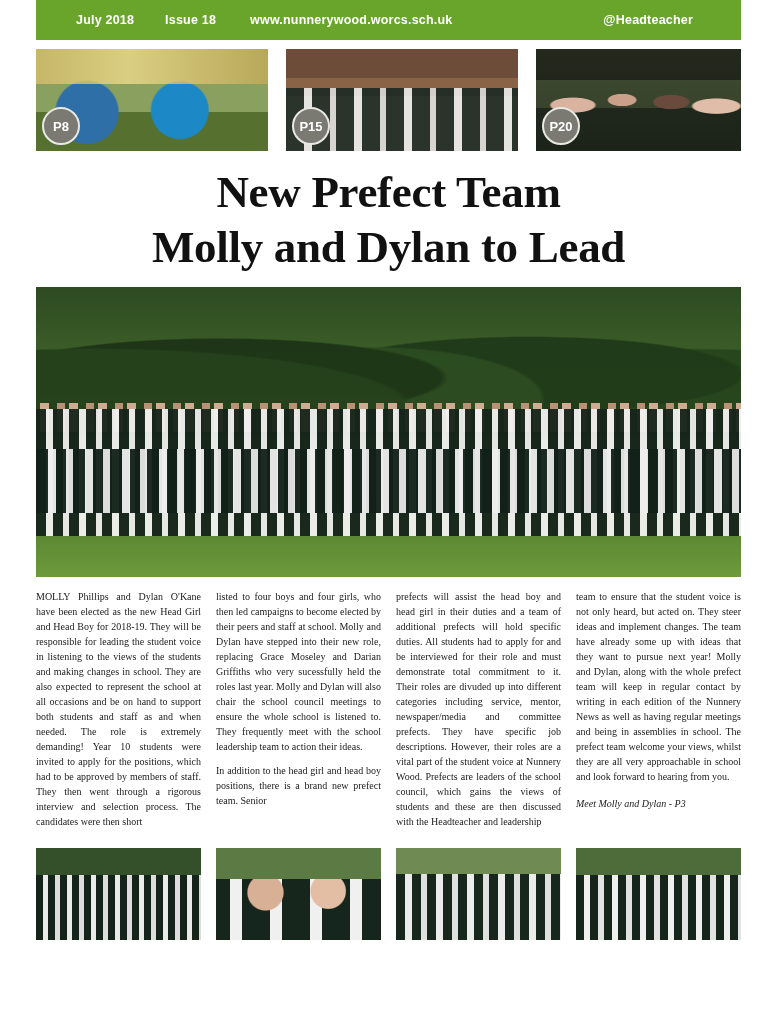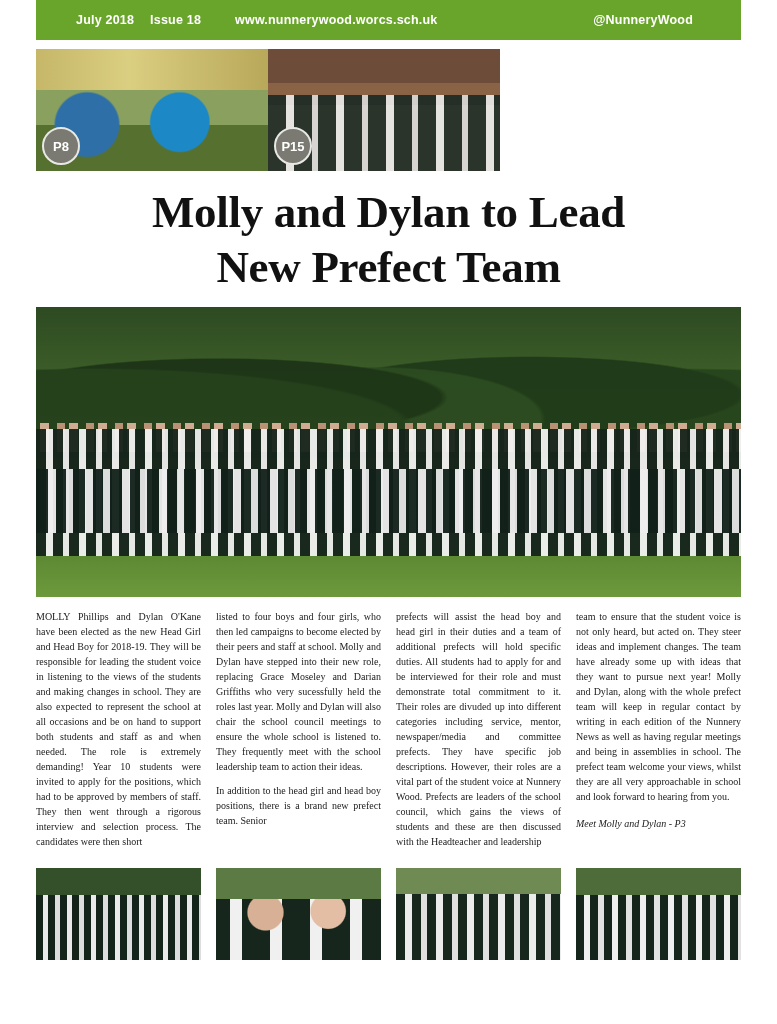--- a/index.html
+++ b/index.html
@@ -63,30 +63,30 @@
     color: #ffffff;
     height: 40px;
     display: flex;
     align-items: center;
     font-size: 12.5px;
     font-weight: bold;
     letter-spacing: 0.2px;
   }
   .infobar .cell { white-space: nowrap; }
   .ib-date   { margin-left: 40px; }
-  .ib-issue  { margin-left: 16px; }
+  .ib-issue  { margin-left: 31px; }
   .ib-web    { margin-left: 34px; }
   .ib-social { margin-left: auto; margin-right: 48px; }
 
   
   .photostrip {
     margin: 9px 36px 0 36px;
-    height: 122px;
-    display: flex;
-    gap: 0;
+    height: 102px;
+    display: flex;
+    gap: 18px;
     position: relative;
     border-radius: 10px;
   }
   .strip-cell {
     position: relative;
     overflow: hidden;
   }
   .strip-cell.c1 { flex: 0 0 232px; }
   .strip-cell.c2 { flex: 0 0 232px; }
   .strip-cell.c3 { flex: 1 1 auto; }
@@ -279,37 +279,41 @@
 </head>
 <body>
 
 <div class="page">
 
 
   <div class="infobar">
     <span class="cell ib-date">July 2018</span>
     <span class="cell ib-issue">Issue 18</span>
     <span class="cell ib-web">www.nunnerywood.worcs.sch.uk</span>
-    <span class="cell ib-social">@NunneryWood</span>
+    <span class="cell ib-social">@Headteacher</span>
   </div>
 
   <div class="photostrip">
     <div class="strip-cell c1">
       <div class="photo ph1"></div>
       <div class="ph-badge">P8</div>
     </div>
     <div class="strip-cell c2">
       <div class="photo ph2"></div>
       <div class="ph-badge">P15</div>
     </div>
+    <div class="strip-cell c3">
+      <div class="photo ph3"></div>
+      <div class="ph-badge">P20</div>
+    </div>
   </div>
 
   <div class="headline">
+    <div>New Prefect Team</div>
     <div>Molly and Dylan to Lead</div>
-    <div>New Prefect Team</div>
   </div>
 
   <div class="hero">
     <div class="sky"></div>
     <div class="trees"></div>
     <div class="lawn"></div>
     <div class="heads"></div>
     <div class="rows"></div>
     <div class="rows2"></div>
   </div>

